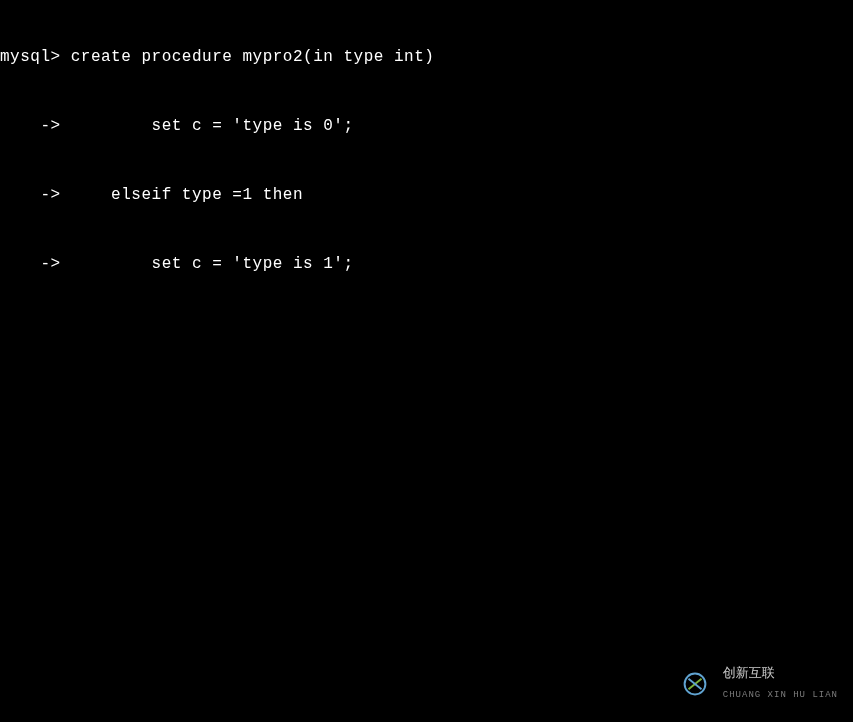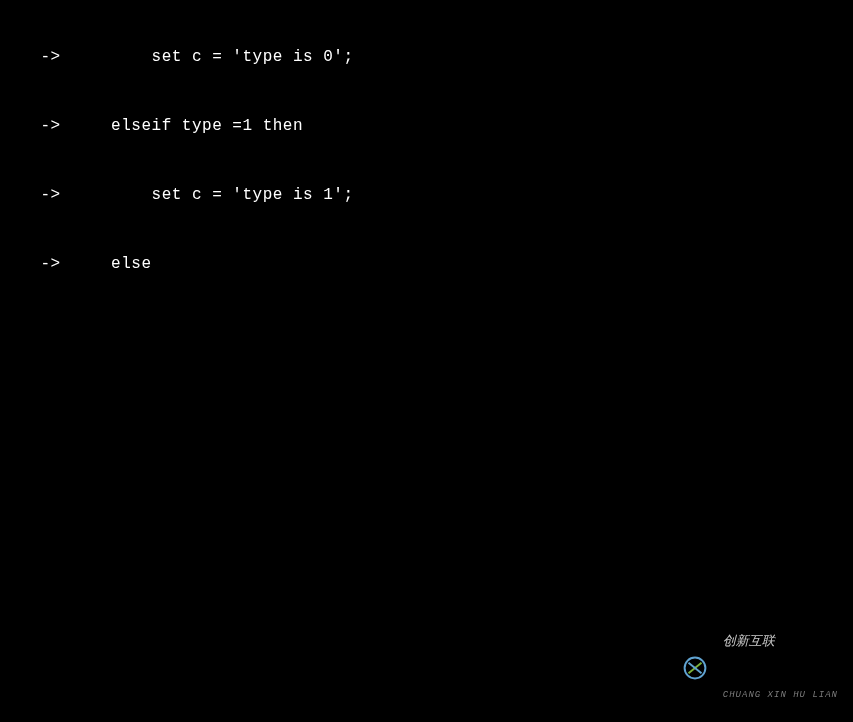--- a/index.html
+++ b/index.html
@@ -27,46 +27,44 @@
       display: block;
     }
     .watermark {
       position: absolute;
       bottom: 15px;
       right: 15px;
       display: flex;
       align-items: center;
       gap: 15px;
       opacity: 0.9;
-      font-style: italic;
     }
     .watermark-text {
       color: #e0e0e0;
       font-size: 13px;
       font-family: sans-serif;
     }
     .watermark-sub {
       color: #888;
       font-size: 9px;
       letter-spacing: 1px;
-      margin-top: 32px;
     }
     .watermark-icon {
       width: 26px;
       height: 26px;
     }
   </style>
 </head>
 <body>
 
 <div class="terminal">
+  <span class="line">mysql&gt; create procedure mypro2(in type int)</span>
   <span class="line">    -&gt;         set c = 'type is 0';</span>
   <span class="line">    -&gt;     elseif type =1 then</span>
   <span class="line">    -&gt;         set c = 'type is 1';</span>
-  <span class="line">    -&gt;     else</span>
   
   
   
   
   <span class="line"></span>
   
   
   
   
   

